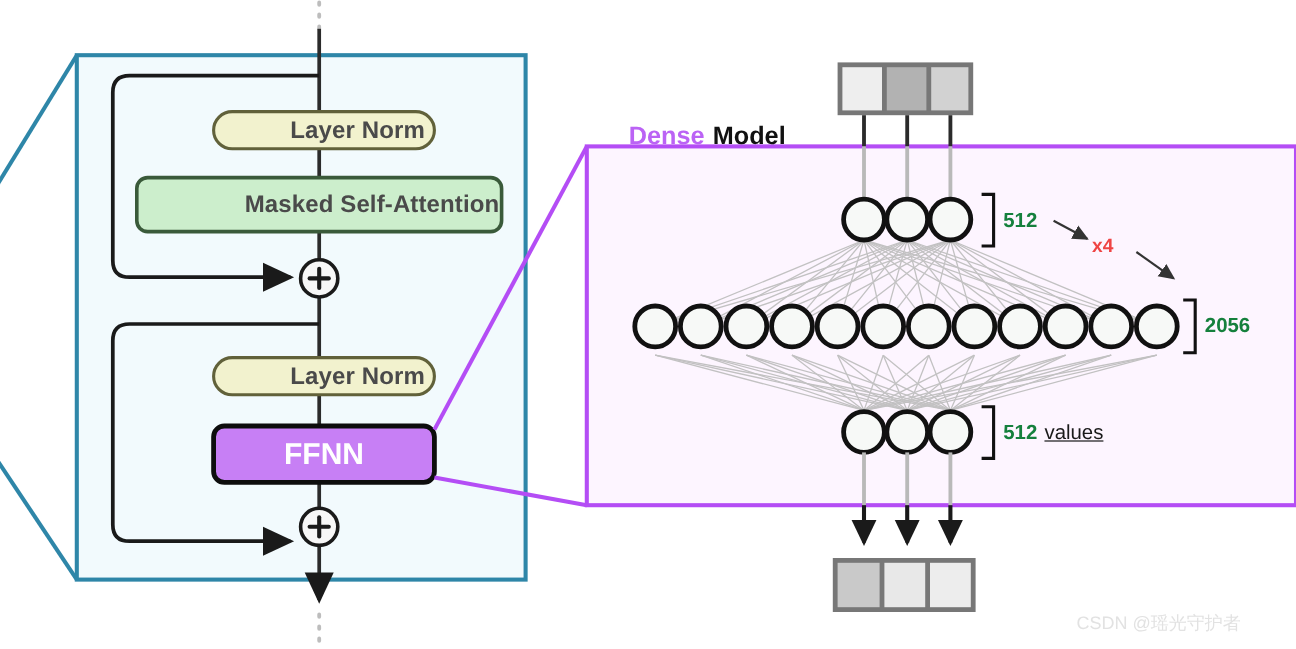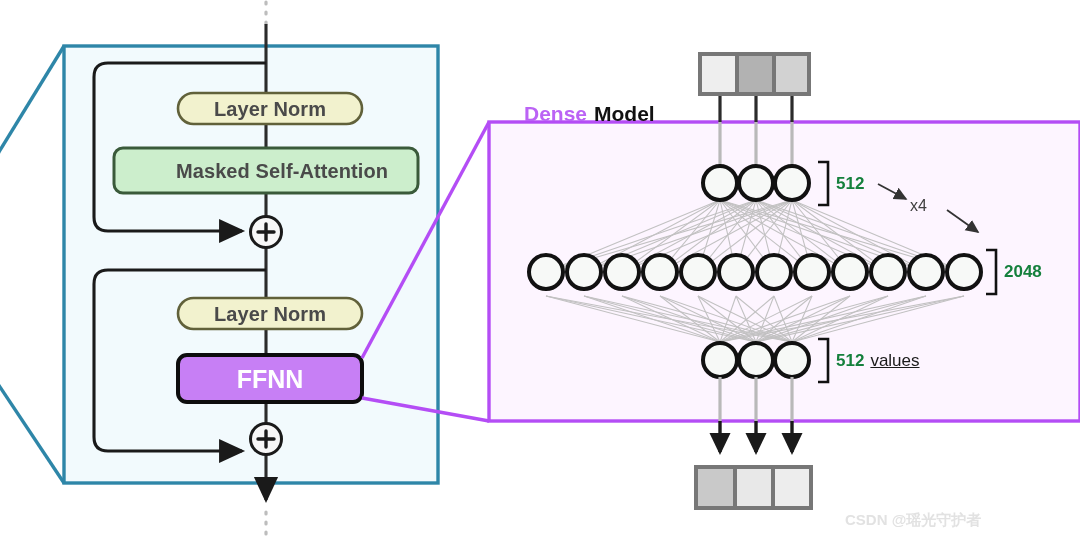--- a/index.html
+++ b/index.html
@@ -26,20 +26,21 @@
   }
   .lbl {
     position: absolute;
     white-space: nowrap;
     line-height: 1;
   }
   .box-label {
     font-weight: bold;
     color: #4a4a4a;
     letter-spacing: .1px;
+    padding-left: 28px;
   }
   .ln-label { font-size: 20px; }
   .msa-label { font-size: 20px; }
   .ffnn-label {
     font-size: 25px;
     color: #ffffff;
     font-weight: bold;
   }
   .title-dense {
     font-size: 21px;
@@ -57,22 +58,22 @@
     color: #15803d;
   }
   .ann-word {
     font-size: 17px;
     font-weight: normal;
     color: #1a1a1a;
     text-decoration: underline;
   }
   .ann-x4 {
     font-size: 16px;
-    font-weight: normal;
-    color: #404040;
+    font-weight: bold;
+    color: #ef4444;
   }
   .watermark {
     font-size: 15px;
     color: #e2e2e2;
     font-weight: normal;
   }
 </style>
 </head>
 <body>
 
@@ -314,21 +315,21 @@
   <div class="lbl ffnn-label" style="left:178px; top:367px; width:184px; text-align:center;">FFNN</div>
 
   <div class="lbl" style="left:524px; top:103px;">
     <span class="title-dense">Dense</span><span class="title-model" style="margin-left:7px;">Model</span>
   </div>
 
   <div class="lbl ann-num" style="left:836px; top:175px;">512</div>
 
   <div class="lbl ann-x4" style="left:910px; top:198px;">x4</div>
 
-  <div class="lbl ann-num" style="left:1004px; top:263px;">2048</div>
+  <div class="lbl ann-num" style="left:1004px; top:263px;">2056</div>
 
   <div class="lbl" style="left:836px; top:352px;">
     <span class="ann-num">512</span><span class="ann-word" style="margin-left:6px;">values</span>
   </div>
 
-  <div class="lbl watermark" style="left:845px; top:512px;font-weight:bold;">CSDN @瑶光守护者</div>
+  <div class="lbl watermark" style="left:897px; top:512px;">CSDN @瑶光守护者</div>
 
 </div>
 
 </body></html>

